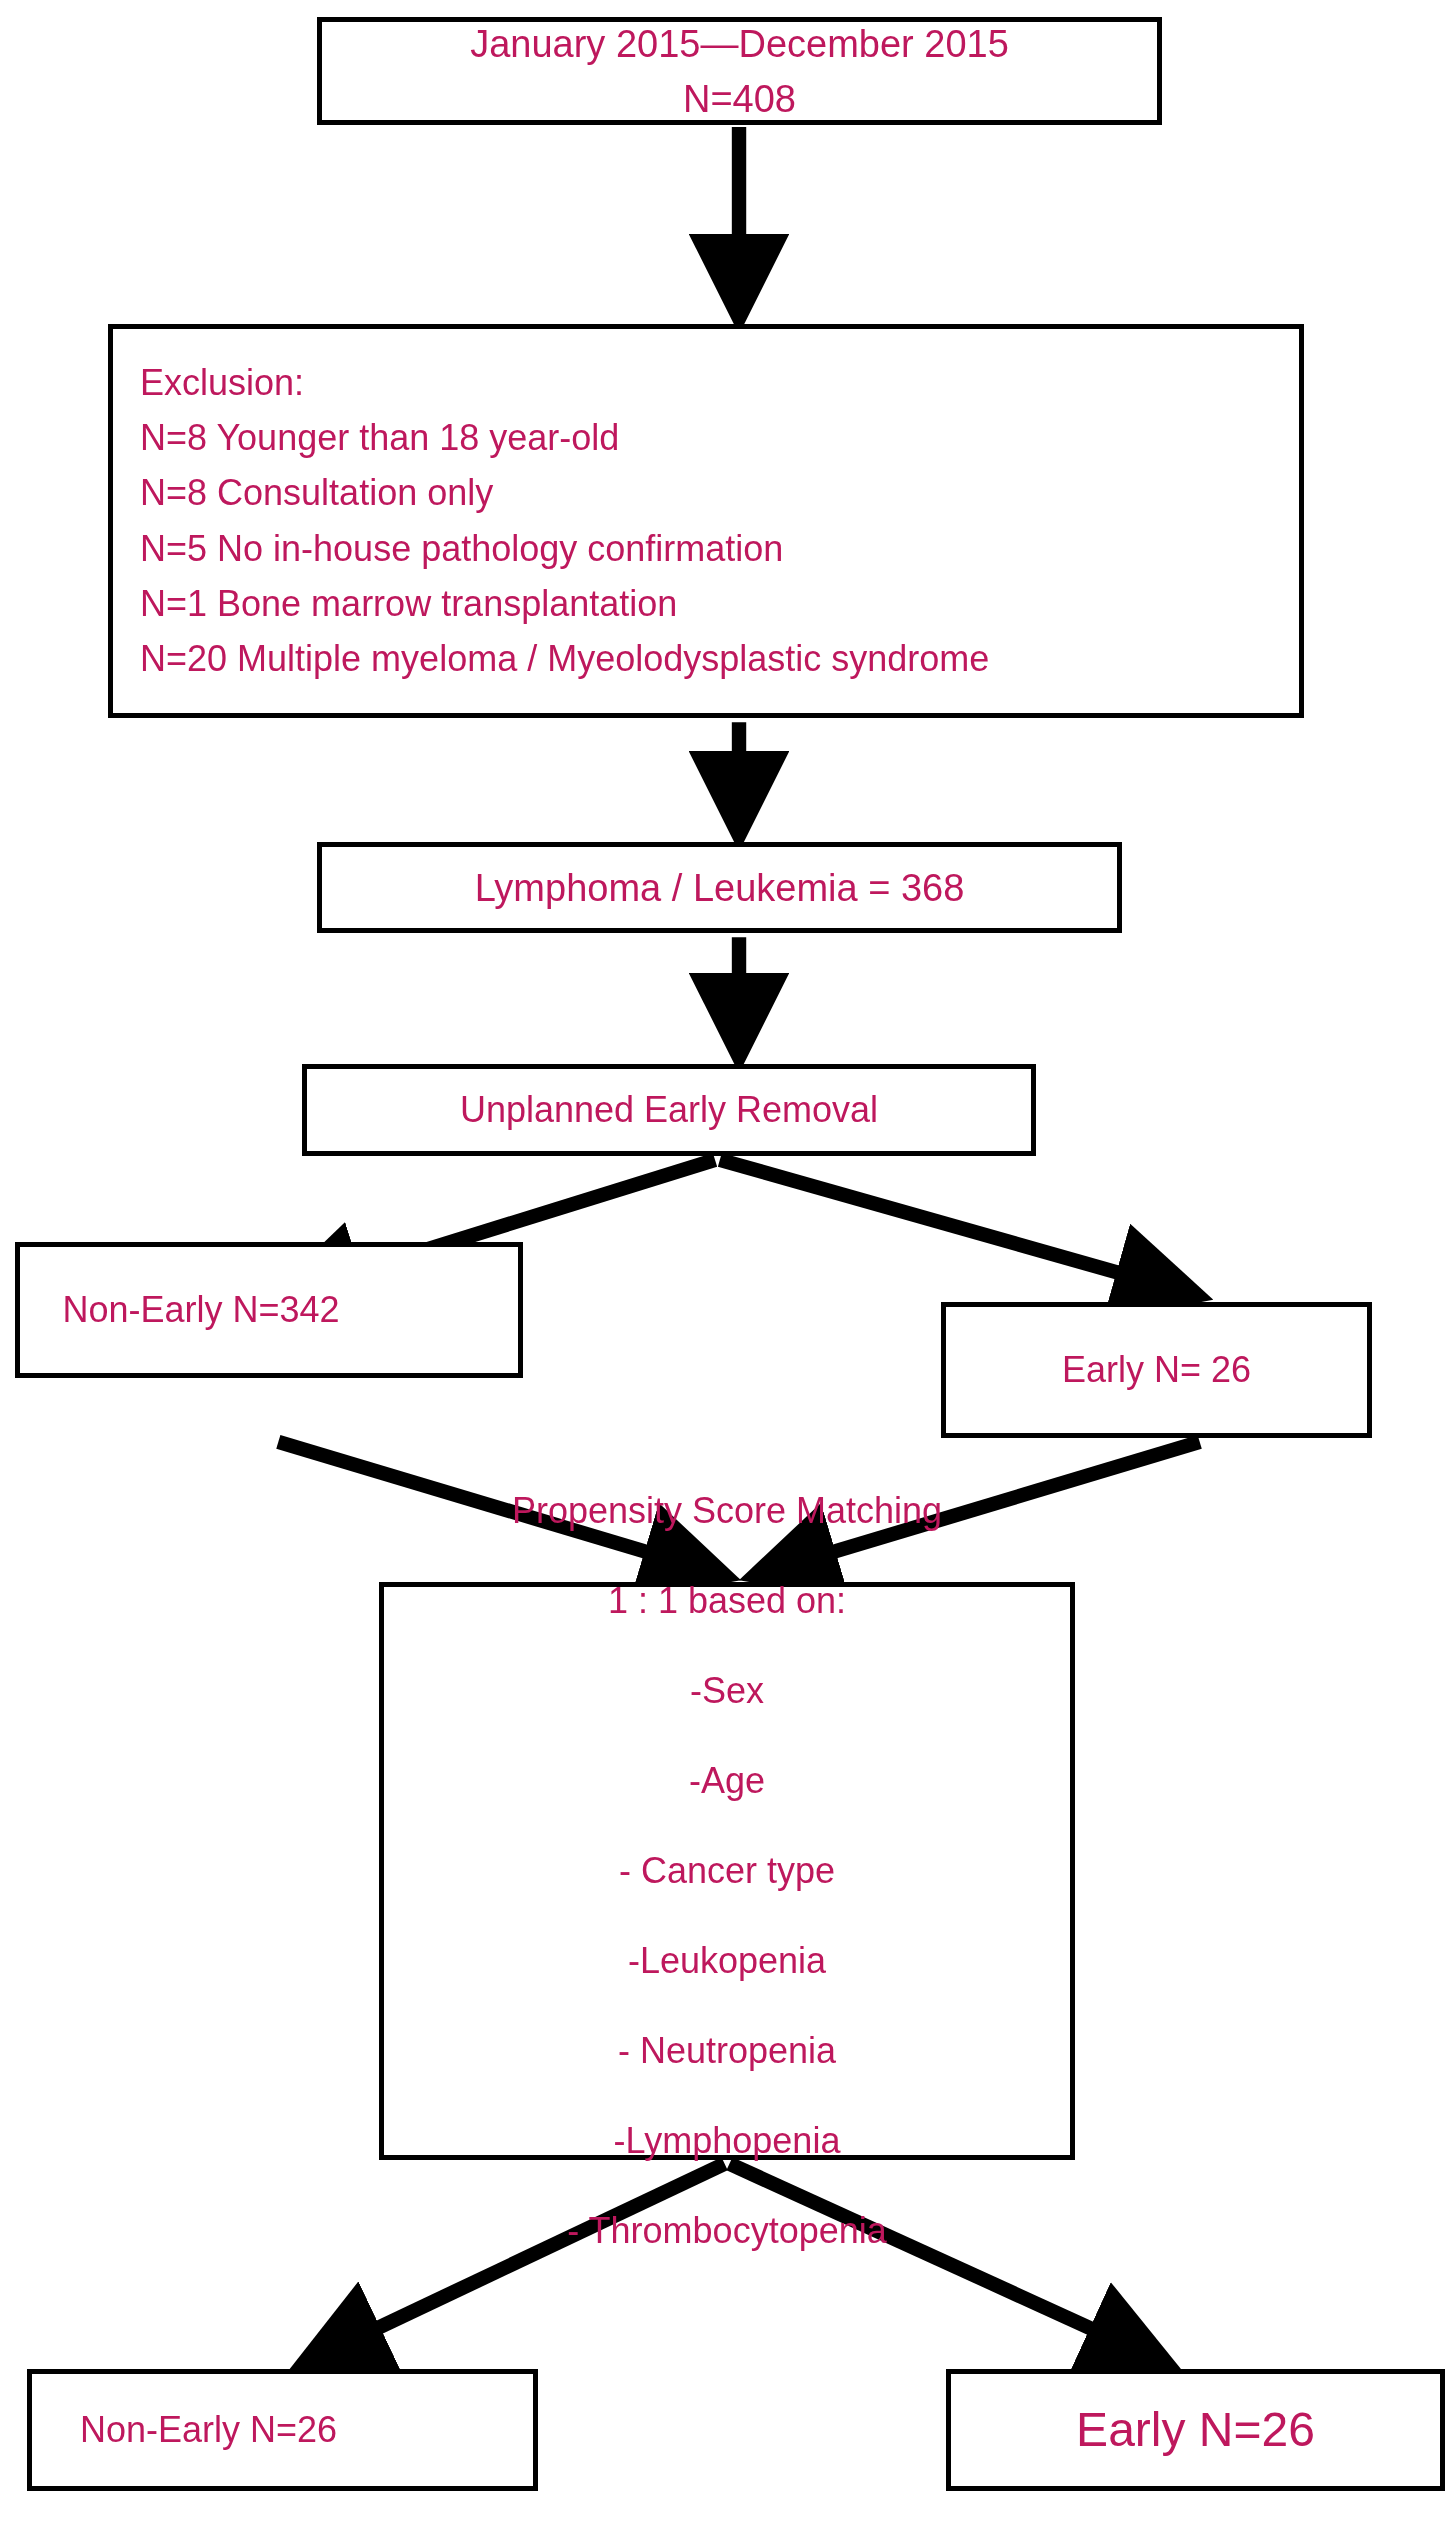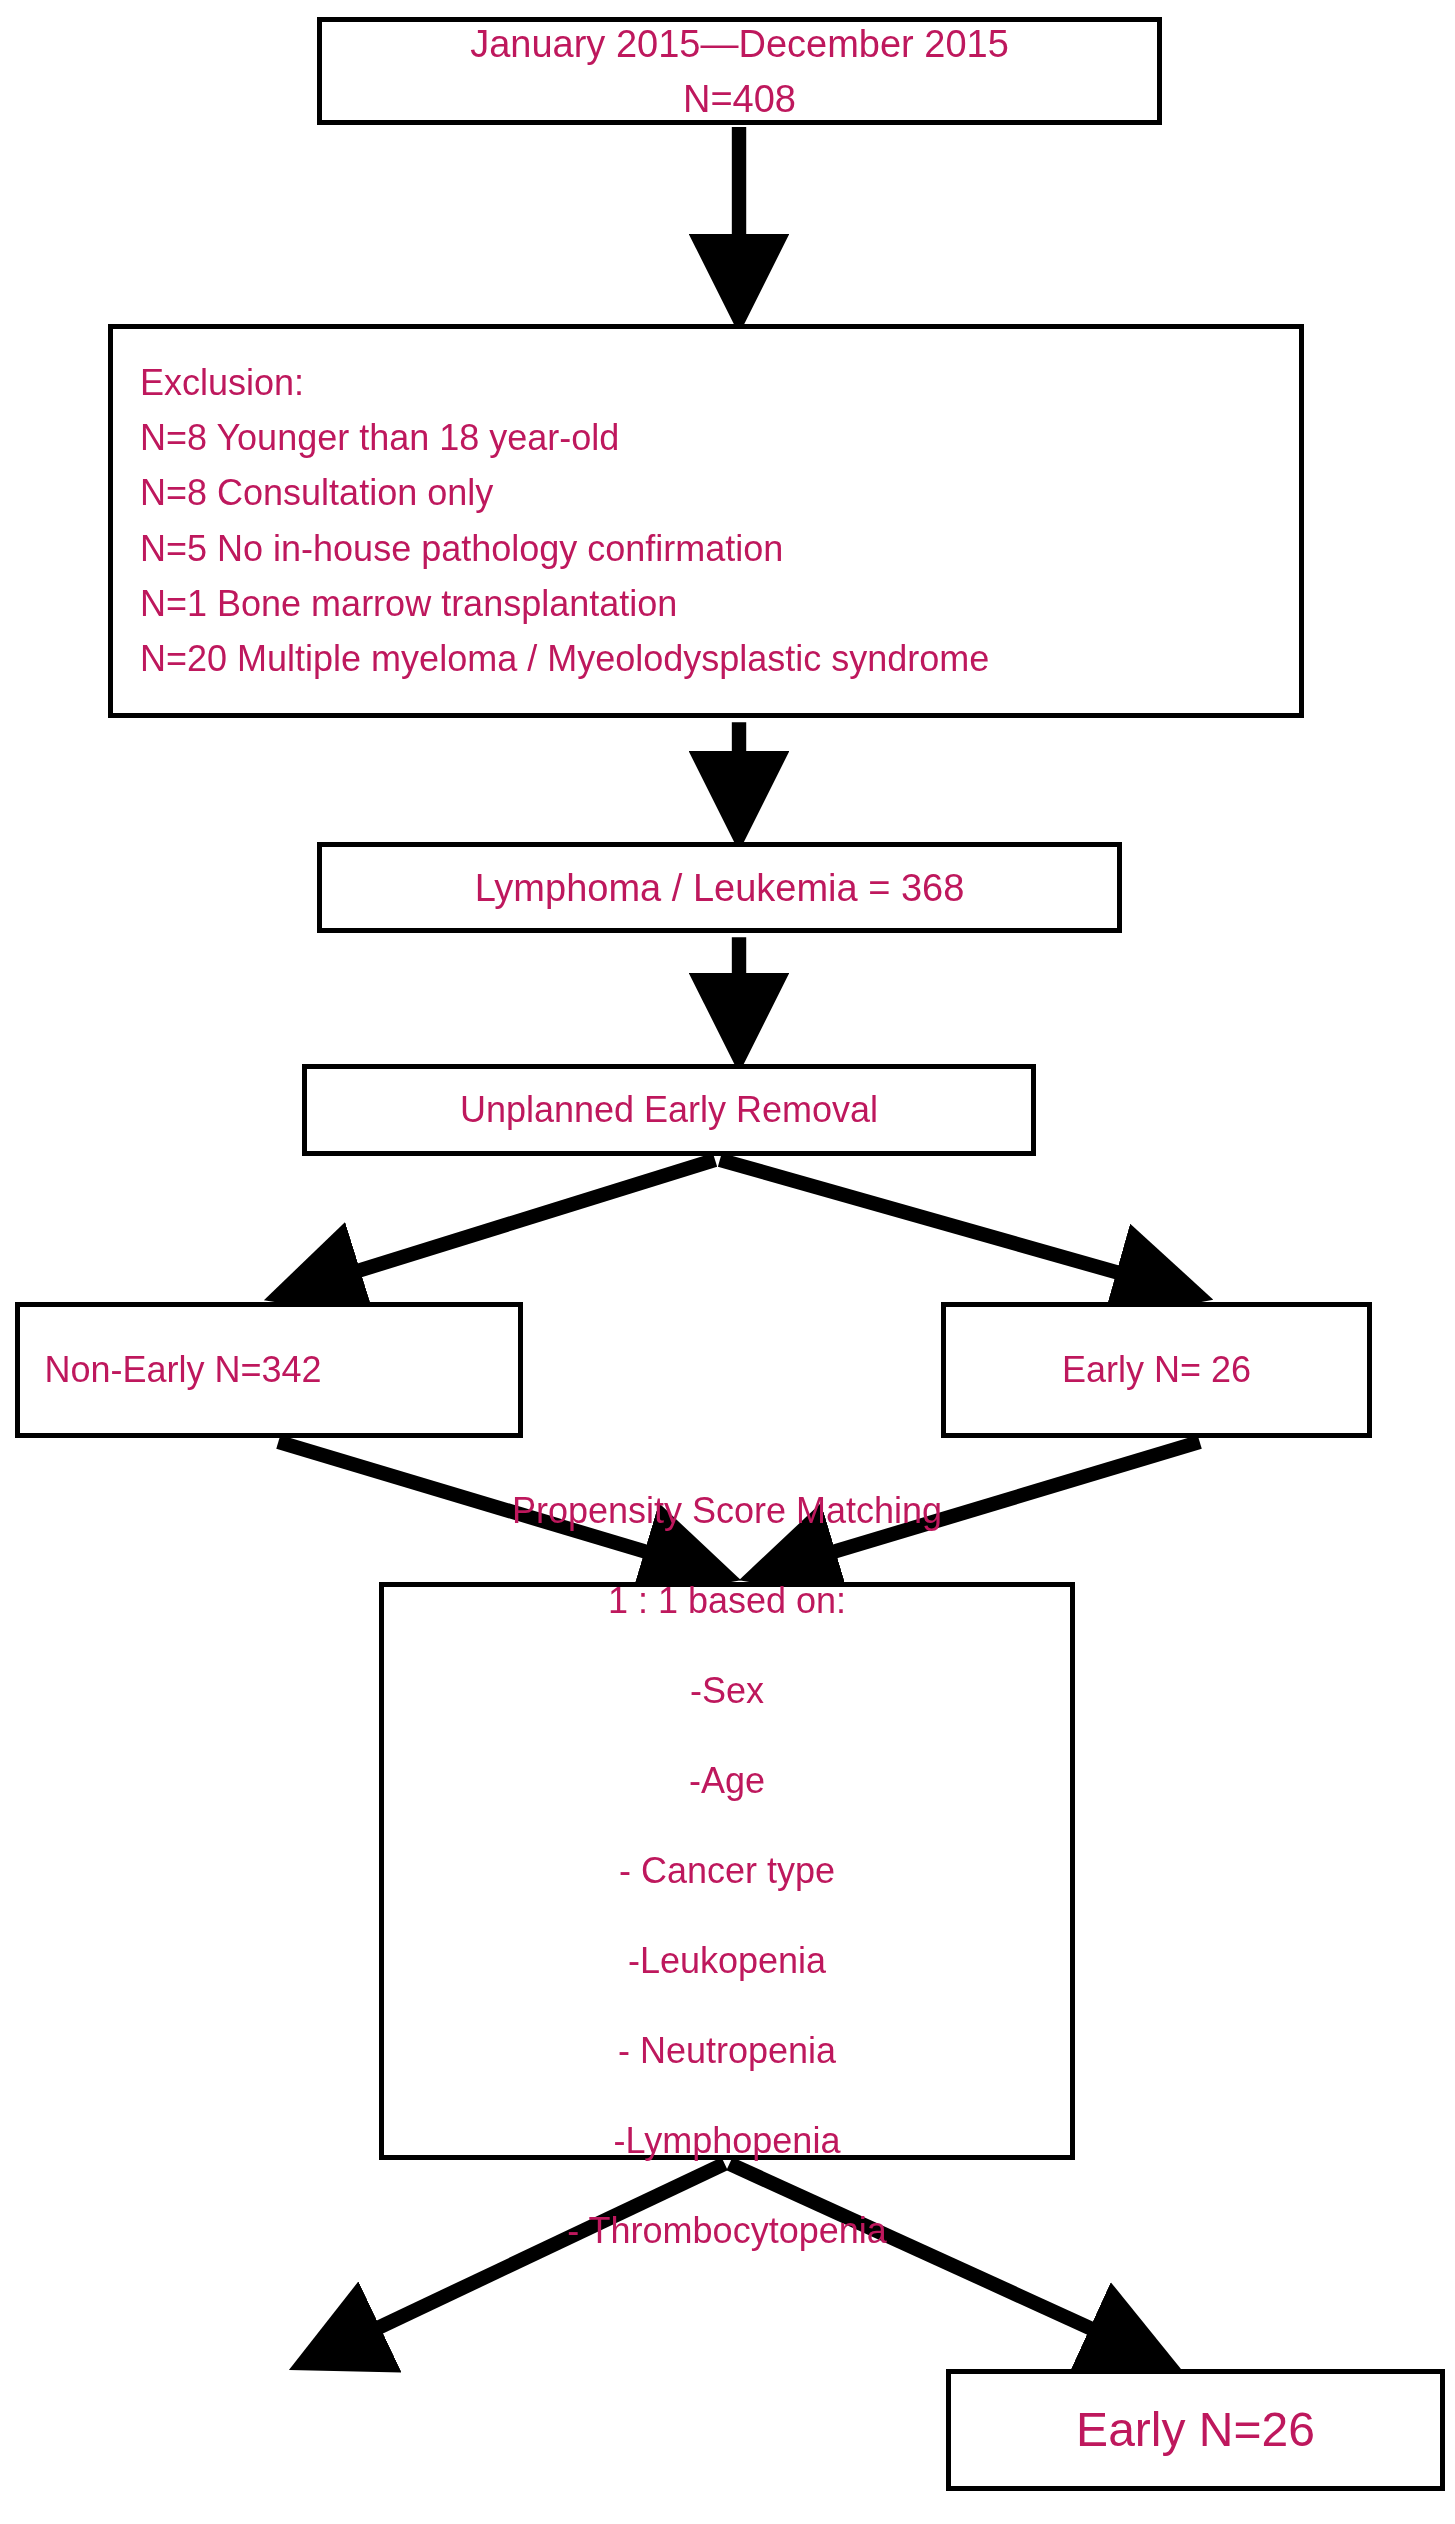--- a/index.html
+++ b/index.html
@@ -54,23 +54,23 @@
     left: 317px; top: 842px; width: 805px; height: 91px;
     font-size: 38px;
   }
 
   #box-unplanned {
     left: 302px; top: 1064px; width: 734px; height: 92px;
     font-size: 36px;
   }
 
   #box-nonearly-pre {
-    left: 15.4px; top: 1302px; width: 508px; height: 136px;
+    left: 15.4px; top: 1242px; width: 508px; height: 136px;
     font-size: 36px;
-    padding-left: 24px;
+    padding-left: 42px;
     align-items: flex-start;
   }
 
   #box-early-pre {
     left: 941px; top: 1302px; width: 431px; height: 136px;
     font-size: 36px;
   }
 
   #box-psm {
     left: 379px; top: 1582px; width: 696px; height: 578px;
@@ -165,19 +165,22 @@
     <span class="line">1 : 1 based on:</span>
     <span class="line">-Sex</span>
     <span class="line">-Age</span>
     <span class="line">- Cancer type</span>
     <span class="line">-Leukopenia</span>
     <span class="line">- Neutropenia</span>
     <span class="line">-Lymphopenia</span>
     <span class="line">- Thrombocytopenia</span>
   </div>
 
+  <div class="box" id="box-nonearly-post">
+    <span class="line">Non-Early N=26</span>
+  </div>
 
   <div class="box center" id="box-early-post">
     <span class="line">Early N=26</span>
   </div>
 
 </div>
 
 
 </body></html>

